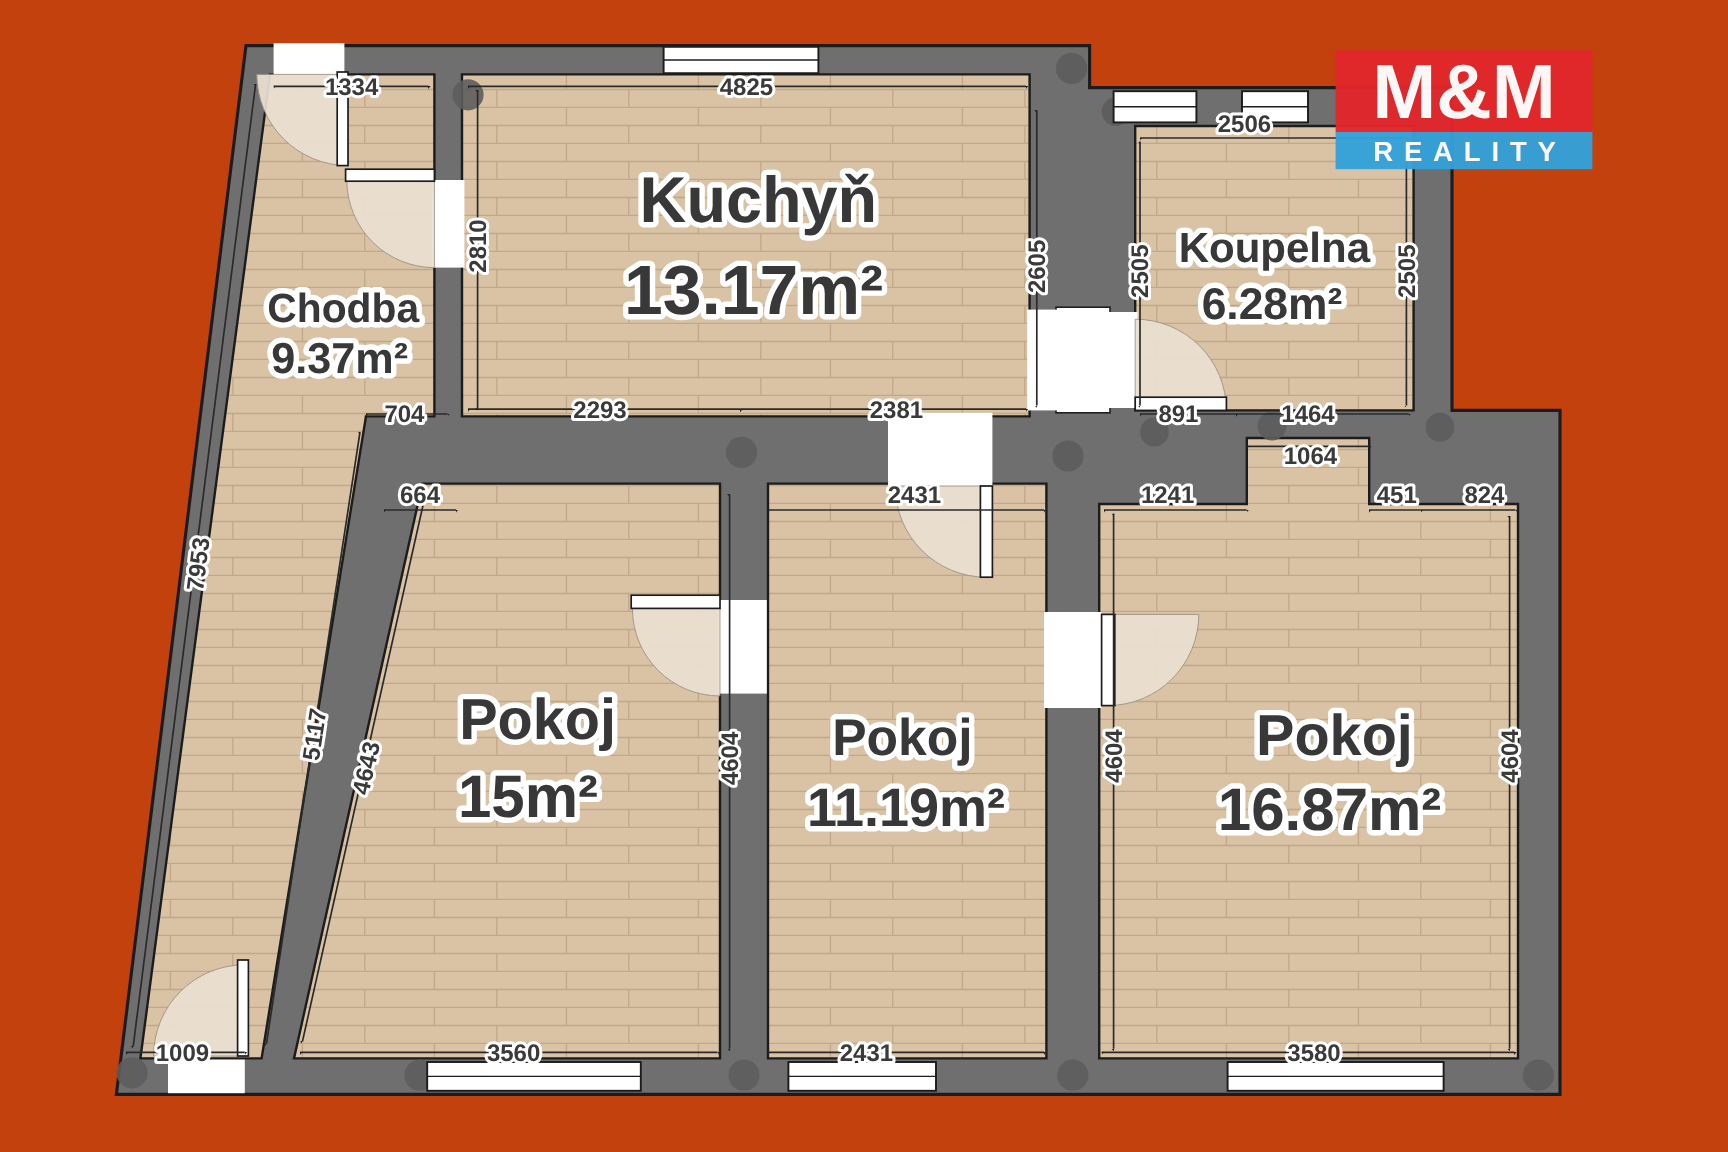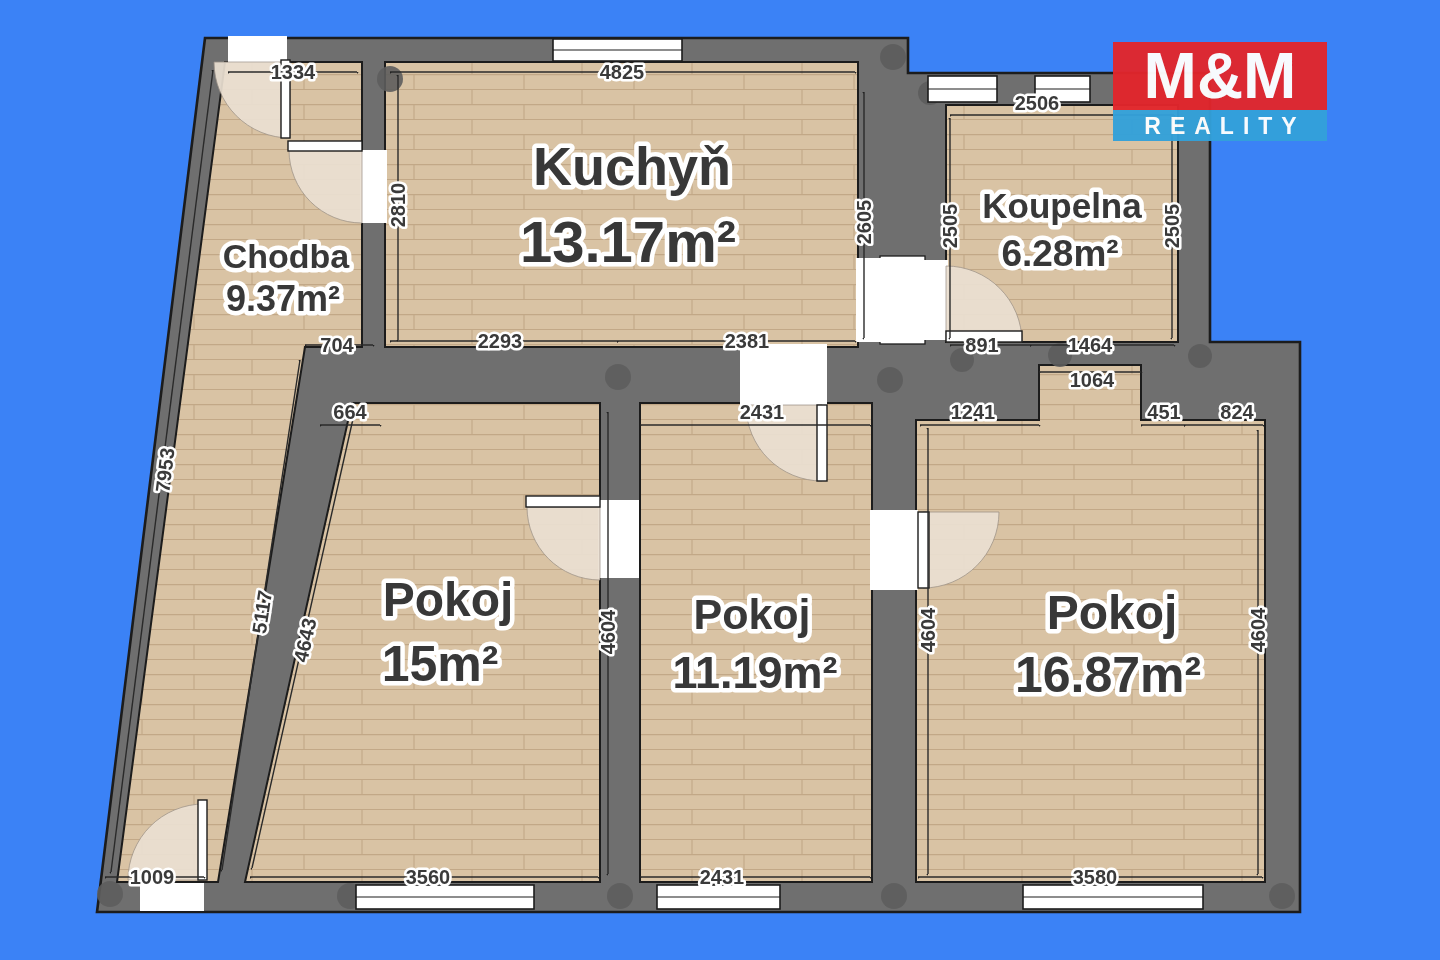--- a/index.html
+++ b/index.html
@@ -1,16 +1,16 @@
 <!DOCTYPE html>
 <html><head>
 <meta charset="utf-8">
 <style>
   html,body{margin:0;padding:0;background:#ffffff;}
-  .stage{width:1440px;height:960px;position:relative;background:#3b82f6;overflow:hidden;}
+  .stage{width:1440px;height:960px;position:relative;background:#c2410c;overflow:hidden;}
   svg{display:block;}
   .dim{
     font-family:"Liberation Sans",sans-serif;
     font-weight:700;font-size:20px;
     fill:#3a3a3a;stroke:#ffffff;stroke-width:5px;
     paint-order:stroke;stroke-linejoin:round;
     text-anchor:middle;
   }
   .rlabel{
     font-family:"Liberation Sans",sans-serif;

